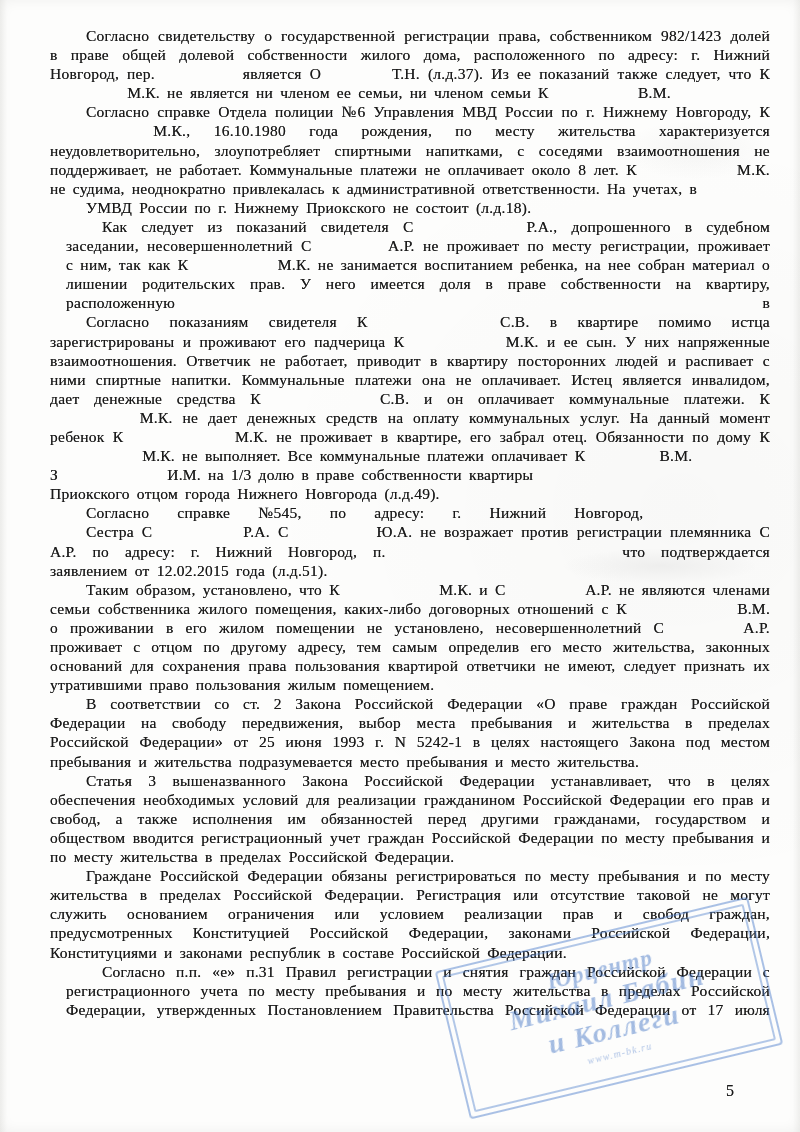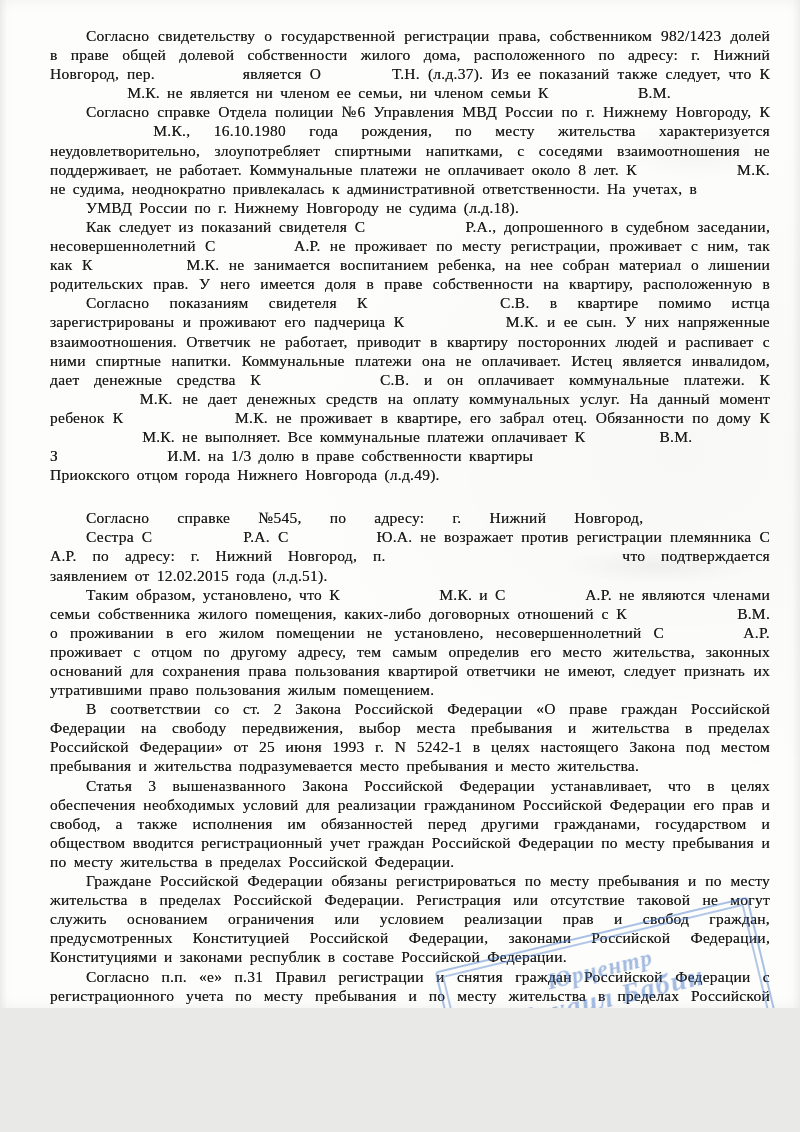--- a/index.html
+++ b/index.html
@@ -1,34 +1,34 @@
 <!DOCTYPE html>
 <html lang="ru"><head>
 <meta charset="utf-8">
 <style>
   html,body{margin:0;padding:0;background:#e9e9e7;}
   .page{
-    position:relative;width:800px;height:1008px;margin:0 auto;overflow:hidden;
+    position:relative;width:800px;height:1132px;margin:0 auto;overflow:hidden;
     background:
       radial-gradient(ellipse at 85% 45%, rgba(0,0,0,0.02), transparent 45%),
       linear-gradient(90deg,#f3f3f1 0,#fdfdfc 7px,#fdfdfc calc(100% - 7px),#f5f5f3 100%),
       #fdfdfc;
     box-shadow:inset 0 0 14px rgba(0,0,0,0.06);
     font-family:"Liberation Serif","DejaVu Serif",serif;
   }
   .content{
     position:absolute;left:50px;top:26px;width:720px;
     font-size:15.5px;line-height:19.1px;letter-spacing:0.25px;word-spacing:3px;
     color:#1a1a1a;text-align:justify;
     text-shadow:0 0 0.6px rgba(25,25,25,0.75);
   }
   .content p{margin:0;padding:0;}
   .content p.indent{text-indent:36px;}
-  .content p.spread{word-spacing:24px;margin-top:24px;}
-  .content p.jlast{text-align-last:justify;}
+  .content p.spread{word-spacing:24px;}
+  .content p.jlast{text-align-last:justify;margin-left:16px;}
   .gap{display:inline-block;height:2px;vertical-align:baseline;}
   .page-num{
     position:absolute;left:726px;top:1082px;
     font-size:16px;color:#1a1a1a;text-shadow:0 0 0.6px rgba(25,25,25,0.75);
   }
   .stamp{
     position:absolute;left:448px;top:932px;width:322px;height:152px;
     transform:rotate(-13.5deg);
     border:2px solid rgba(86,132,206,0.5);border-radius:4px;
     padding:4px;box-sizing:border-box;
@@ -55,21 +55,21 @@
 </head>
 <body>
 
 <div class="page">
   <div class="noise n1"></div>
   <div class="noise n2"></div>
 
   <div class="content">
       <p class="indent ">Согласно свидетельству о государственной регистрации права, собственником 982/1423 долей в праве общей долевой собственности жилого дома, расположенного по адресу: г. Нижний Новгород, пер. <span class="gap" style="width:72px"></span> является О <span class="gap" style="width:55px"></span> Т.Н. (л.д.37). Из ее показаний также следует, что К <span class="gap" style="width:70px"></span> М.К. не является ни членом ее семьи, ни членом семьи К <span class="gap" style="width:75px"></span> В.М.</p>
       <p class="indent ">Согласно справке Отдела полиции №6 Управления МВД России по г. Нижнему Новгороду, К <span class="gap" style="width:80px"></span> М.К., 16.10.1980 года рождения, по месту жительства характеризуется неудовлетворительно, злоупотребляет спиртными напитками, с соседями взаимоотношения не поддерживает, не работает. Коммунальные платежи не оплачивает около 8 лет. К <span class="gap" style="width:85px"></span> М.К. не судима, неоднократно привлекалась к административной ответственности. На учетах, в</p>
-      <p class="indent ">УМВД России по г. Нижнему Новгороду не судима (л.д.18).</p>
+      <p class="indent ">УМВД России по г. Нижнему Приокского не состоит (л.д.18).</p>
       <p class="indent jlast">Как следует из показаний свидетеля С <span class="gap" style="width:85px"></span> Р.А., допрошенного в судебном заседании, несовершеннолетний С <span class="gap" style="width:60px"></span> А.Р. не проживает по месту регистрации, проживает с ним, так как К <span class="gap" style="width:75px"></span> М.К. не занимается воспитанием ребенка, на нее собран материал о лишении родительских прав. У него имеется доля в праве собственности на квартиру, расположенную в</p>
       <p class="indent ">Согласно показаниям свидетеля К <span class="gap" style="width:92px"></span> С.В. в квартире помимо истца зарегистрированы и проживают его падчерица К <span class="gap" style="width:85px"></span> М.К. и ее сын. У них напряженные взаимоотношения. Ответчик не работает, приводит в квартиру посторонних людей и распивает с ними спиртные напитки. Коммунальные платежи она не оплачивает. Истец является инвалидом, дает денежные средства К <span class="gap" style="width:90px"></span> С.В. и он оплачивает коммунальные платежи. К <span class="gap" style="width:80px"></span> М.К. не дает денежных средств на оплату коммунальных услуг. На данный момент ребенок К <span class="gap" style="width:95px"></span> М.К. не проживает в квартире, его забрал отец. Обязанности по дому К <span class="gap" style="width:85px"></span> М.К. не выполняет. Все коммунальные платежи оплачивает К <span class="gap" style="width:60px"></span> В.М.</p>
       <p class="">З <span class="gap" style="width:95px"></span> И.М. на 1/3 долю в праве собственности квартиры</p>
       <p class="">Приокского отцом города Нижнего Новгорода (л.д.49).</p>
       <p class="indent spread ">Согласно справке №545, по адресу: г. Нижний Новгород,</p>
       <p class="indent ">Сестра С <span class="gap" style="width:75px"></span> Р.А. С <span class="gap" style="width:72px"></span> Ю.А. не возражает против регистрации племянника С А.Р. по адресу: г. Нижний Новгород, п. <span class="gap" style="width:205px"></span> что подтверждается заявлением от 12.02.2015 года (л.д.51).</p>
       <p class="indent ">Таким образом, установлено, что К <span class="gap" style="width:85px"></span> М.К. и С <span class="gap" style="width:65px"></span> А.Р. не являются членами семьи собственника жилого помещения, каких-либо договорных отношений с К <span class="gap" style="width:95px"></span> В.М. о проживании в его жилом помещении не установлено, несовершеннолетний С <span class="gap" style="width:55px"></span> А.Р. проживает с отцом по другому адресу, тем самым определив его место жительства, законных оснований для сохранения права пользования квартирой ответчики не имеют, следует признать их утратившими право пользования жилым помещением.</p>
       <p class="indent ">В соответствии со ст. 2 Закона Российской Федерации «О праве граждан Российской Федерации на свободу передвижения, выбор места пребывания и жительства в пределах Российской Федерации» от 25 июня 1993 г. N 5242-1 в целях настоящего Закона под местом пребывания и жительства подразумевается место пребывания и место жительства.</p>
       <p class="indent ">Статья 3 вышеназванного Закона Российской Федерации устанавливает, что в целях обеспечения необходимых условий для реализации гражданином Российской Федерации его прав и свобод, а также исполнения им обязанностей перед другими гражданами, государством и обществом вводится регистрационный учет граждан Российской Федерации по месту пребывания и по месту жительства в пределах Российской Федерации.</p>
       <p class="indent ">Граждане Российской Федерации обязаны регистрироваться по месту пребывания и по месту жительства в пределах Российской Федерации. Регистрация или отсутствие таковой не могут служить основанием ограничения или условием реализации прав и свобод граждан, предусмотренных Конституцией Российской Федерации, законами Российской Федерации, Конституциями и законами республик в составе Российской Федерации.</p>

